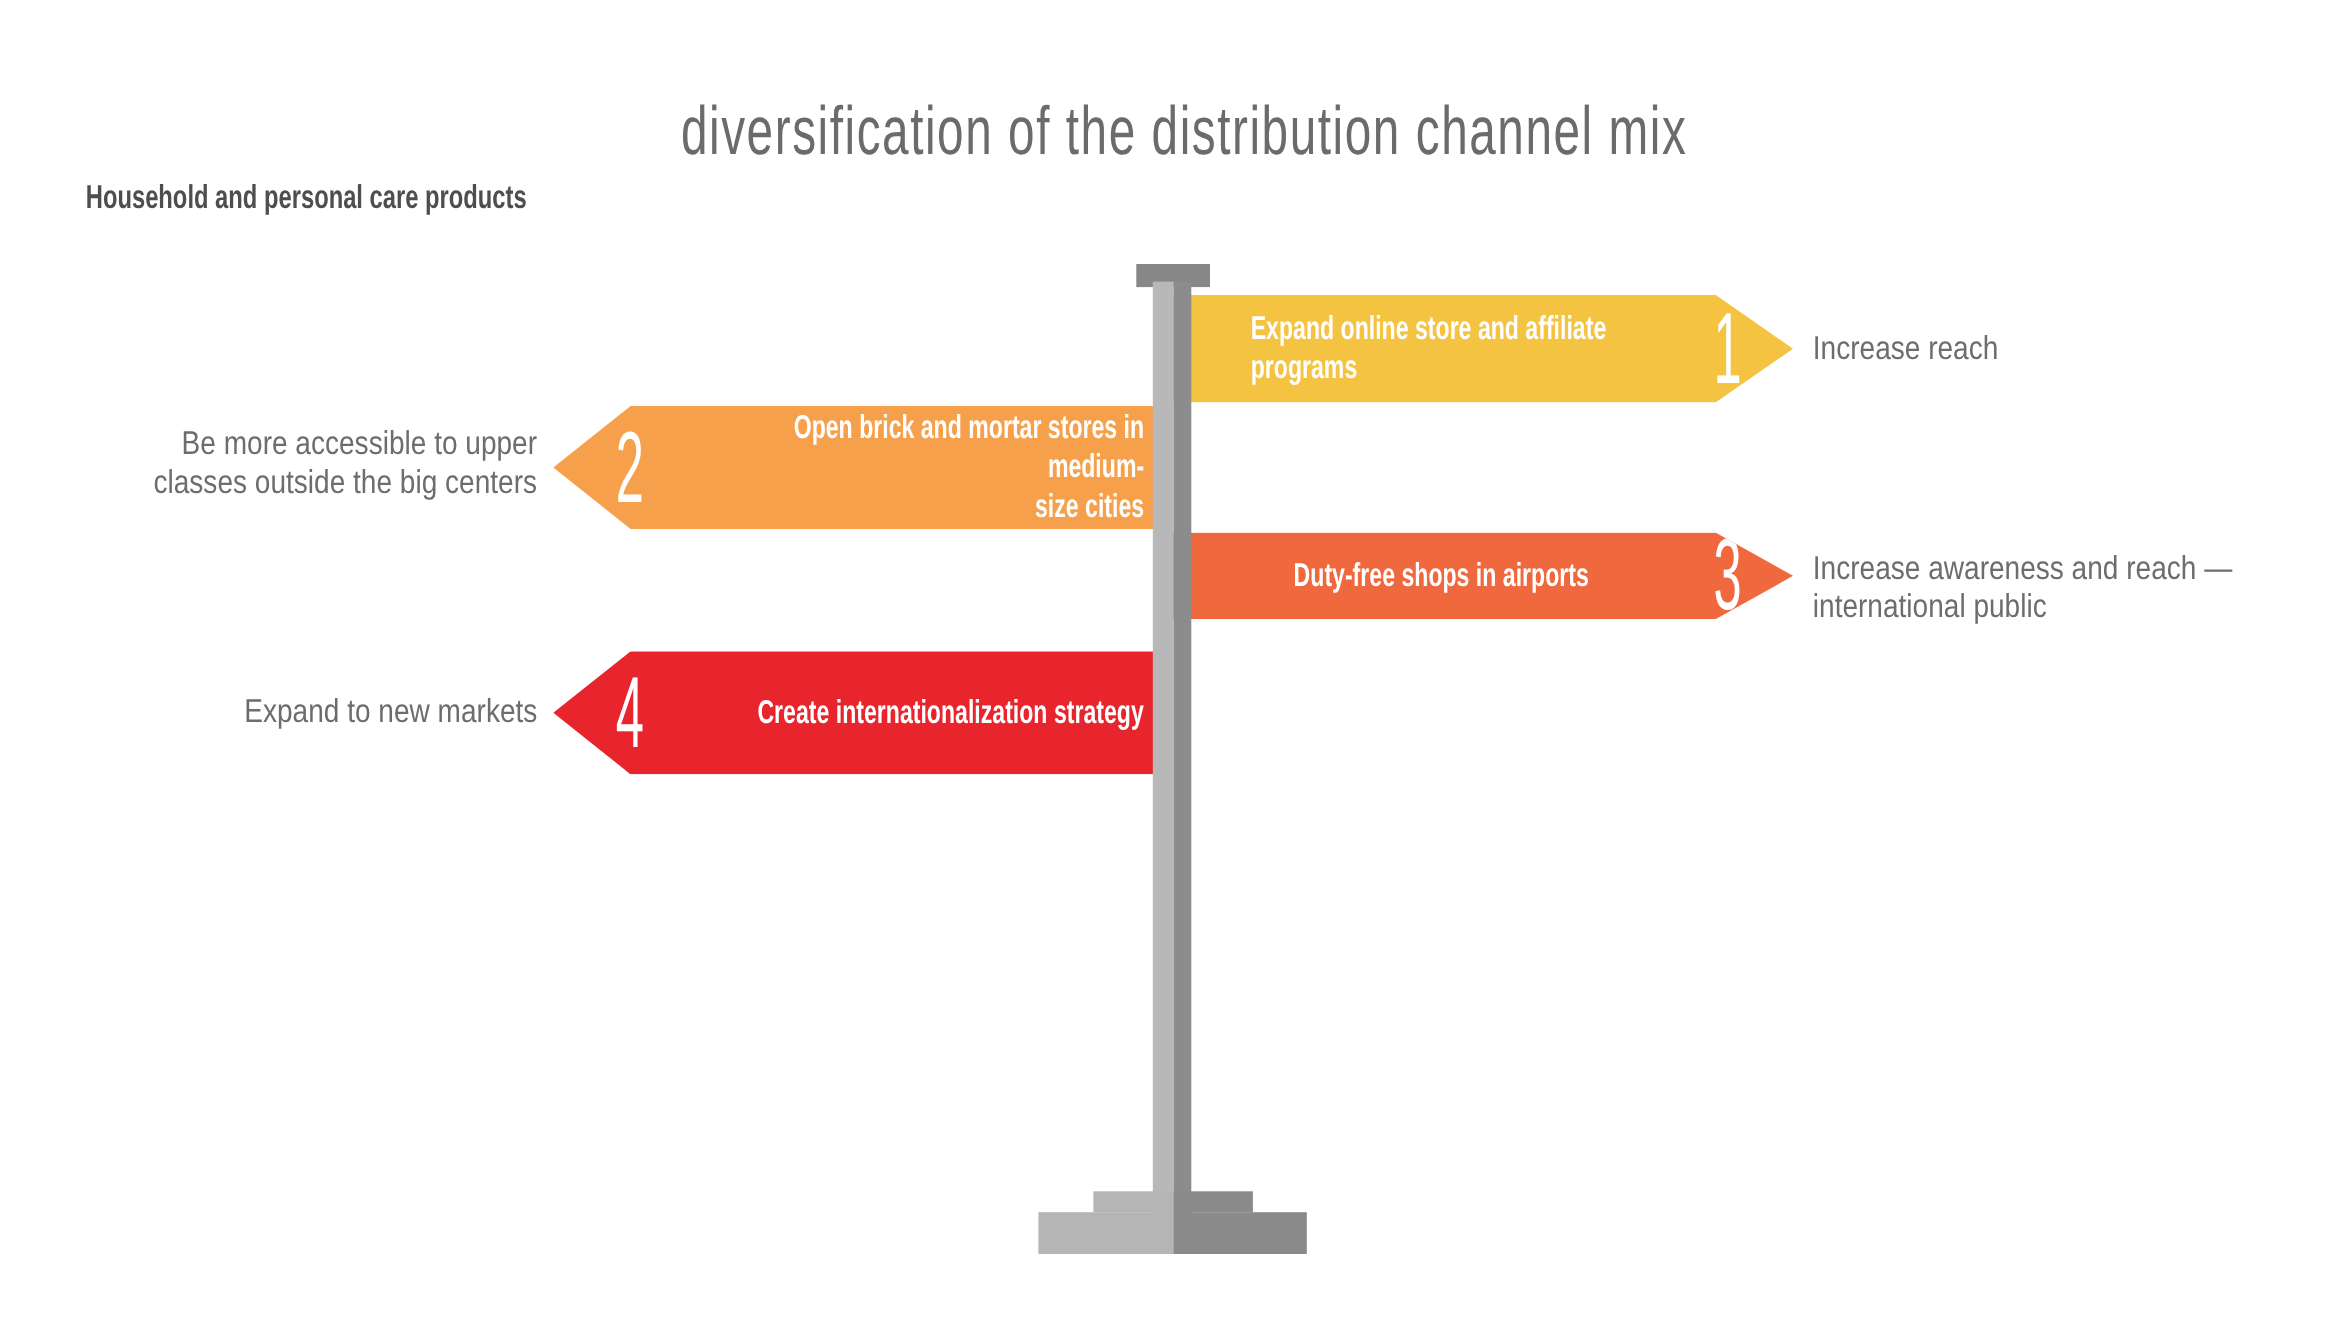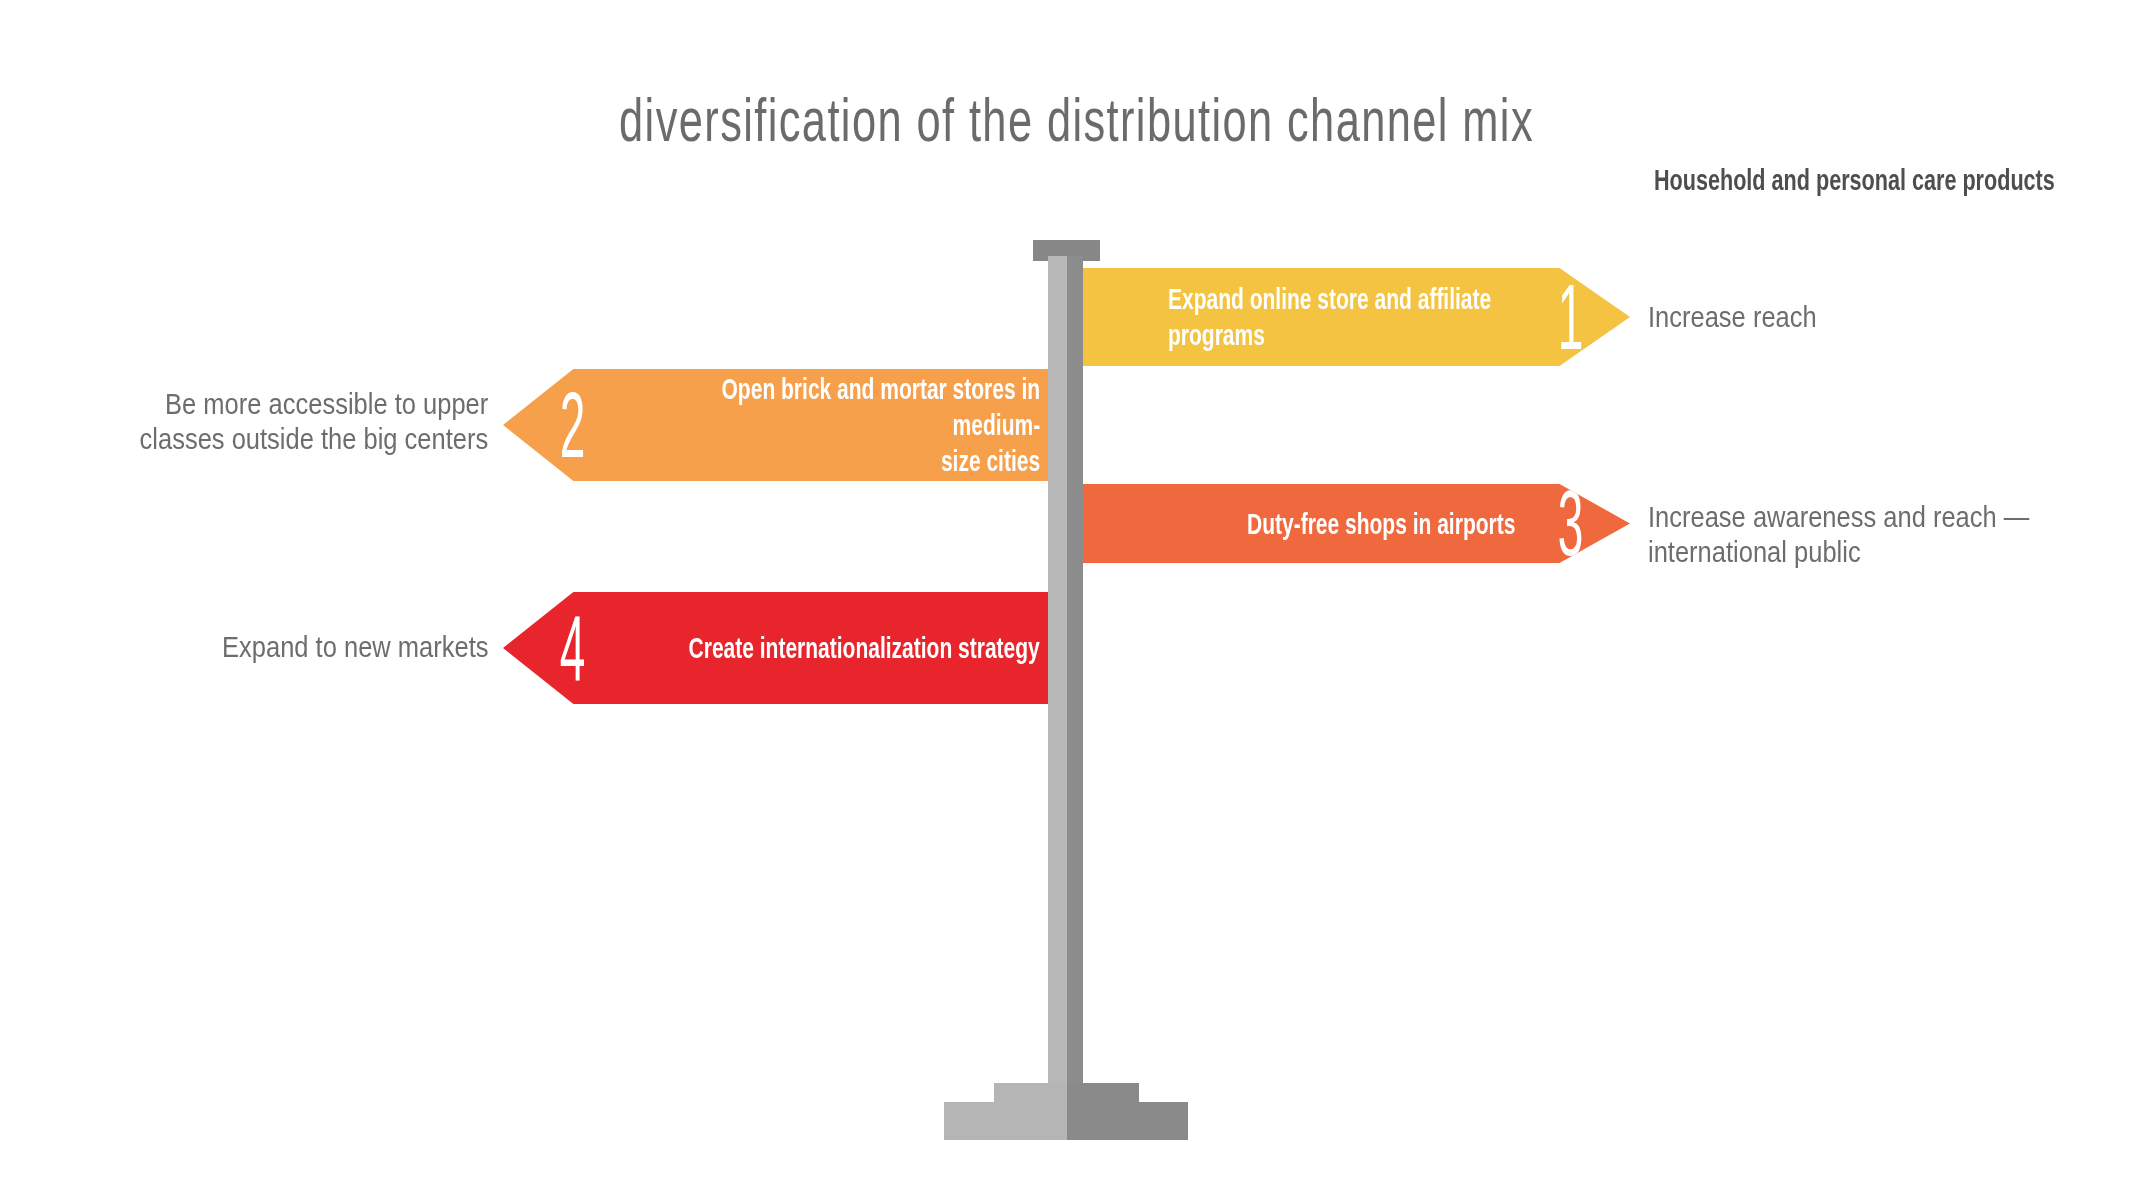--- a/index.html
+++ b/index.html
@@ -8,40 +8,40 @@
     background:var(--background,#fff);
     font-family:"Liberation Sans",sans-serif;
   }
   
   .title{position:absolute;top:84px;left:10px;width:100%;text-align:center;}
   .title-inner{
     display:inline-block;font-size:62px;font-weight:400;color:var(--title-text);
     text-transform:lowercase;letter-spacing:2px;
     transform:scaleX(0.70);transform-origin:center center;white-space:nowrap;
   }
-  .subtitle{position:absolute;top:163px;left:0;width:100%;text-align:right;}
+  .subtitle{position:absolute;top:163px;left:0;width:100%;text-align:left;}
   .subtitle-inner{
     display:inline-block;font-size:30px;font-weight:bold;color:var(--subtitle-text);
     transform:scaleX(0.72);transform-origin:center center;white-space:nowrap;
   }
   
   .pole-part,.base-part,.pole-cap{position:absolute;z-index:2;}
   .pole-cap{left:1033px;top:240px;width:67px;height:21px;background:var(--pole-cap);}
   .pole-light{left:1048px;top:256px;width:19px;height:884px;background:var(--pole-light);}
   .pole-dark{left:1067px;top:256px;width:16px;height:884px;background:var(--pole-dark);}
   .base-upper-light{left:994px;top:1083px;width:73px;height:19px;background:var(--base-light);}
   .base-upper-dark{left:1067px;top:1083px;width:72px;height:19px;background:var(--base-dark);}
   .base-lower-light{left:944px;top:1102px;width:123px;height:38px;background:var(--base-light);}
   .base-lower-dark{left:1067px;top:1102px;width:121px;height:38px;background:var(--base-dark);}
   
   .sign{position:absolute;z-index:1;display:flex;align-items:center;}
   .sign.dir-right{
     left:1066px;width:564px;
     clip-path:polygon(0 0,87.5% 0,100% 50%,87.5% 100%,0 100%);
-    justify-content:flex-end;padding-left:40px;box-sizing:border-box;
+    justify-content:center;padding-left:40px;box-sizing:border-box;
   }
   .sign.dir-left{
     left:503px;width:563px;
     clip-path:polygon(12.5% 0,100% 0,100% 100%,12.5% 100%,0 50%);
     justify-content:flex-end;padding-right:26px;box-sizing:border-box;
   }
   .sign-1{top:268px;height:98px;background:var(--sign1);}
   .sign-2{top:369px;height:112px;background:var(--sign2);}
   .sign-3{top:484px;height:79px;background:var(--sign3);}
   .sign-4{top:592px;height:112px;background:var(--sign4);}

